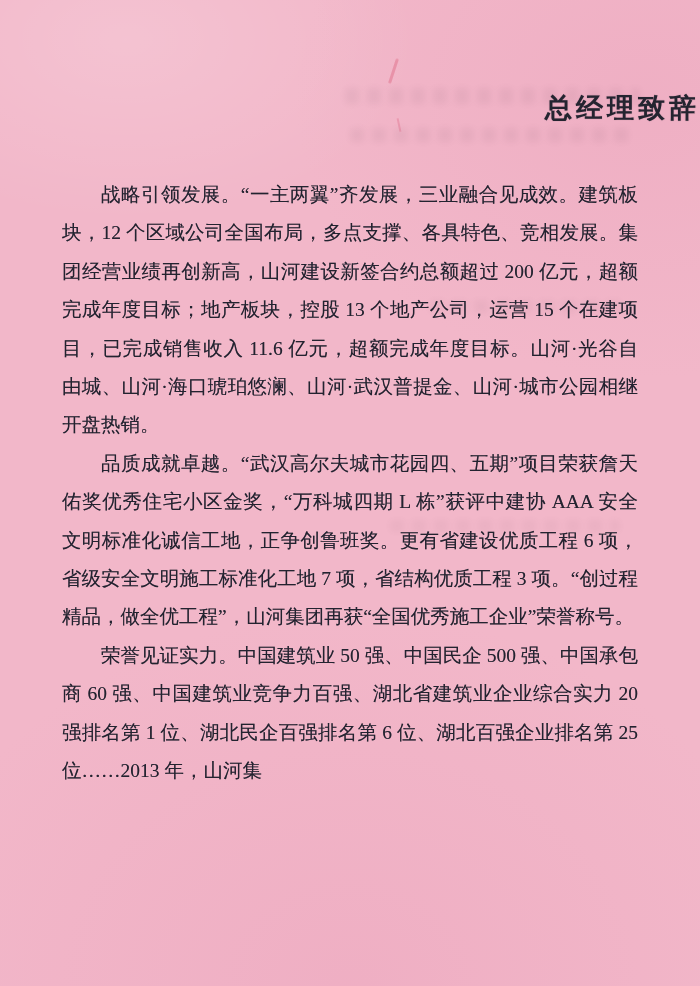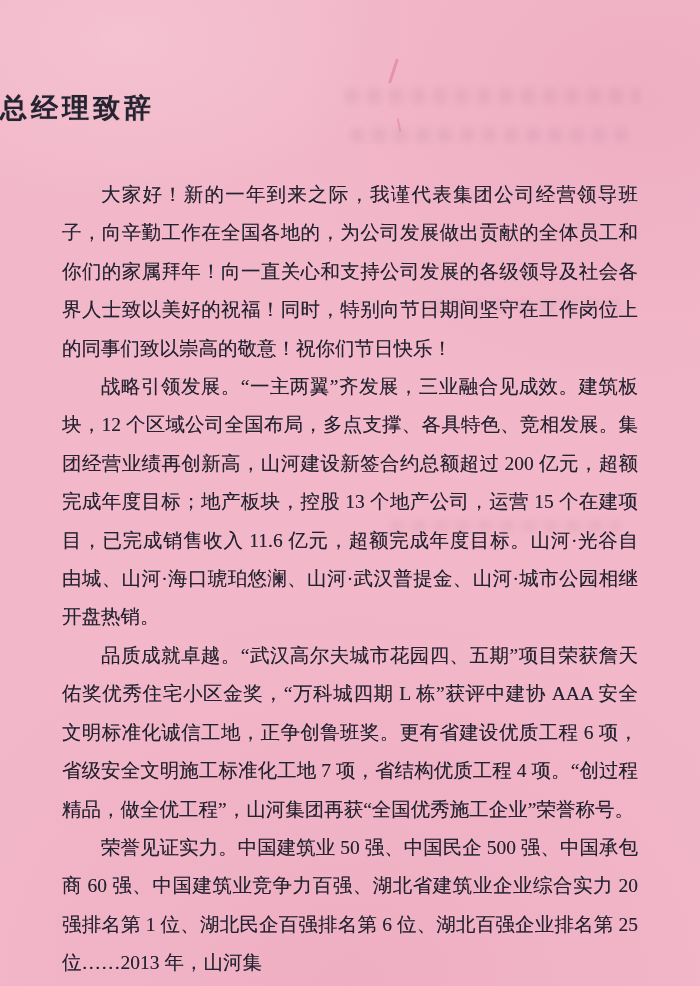--- a/index.html
+++ b/index.html
@@ -64,21 +64,21 @@
     filter: blur(0.5px);
     pointer-events: none;
   }
 
   .doc-title {
     position: absolute;
     left: 0;
     top: 90px;
     width: 100%;
     margin: 0;
-    text-align: left;
+    text-align: right;
     font-family: "Liberation Sans", sans-serif;
     font-size: 27px;
     font-weight: 700;
     letter-spacing: 4px;
     color: #242430;
     text-shadow: 0 0 1px rgba(36,36,48,0.4);
   }
 
   .doc-body {
     position: absolute;
@@ -105,19 +105,18 @@
   <div class="ghost ghost-1"></div>
   <div class="ghost ghost-2"></div>
   <div class="ghost ghost-3"></div>
   <div class="ghost ghost-4"></div>
   <div class="scratch"></div>
   <div class="scratch-2"></div>
 
   <h1 class="doc-title">总经理致辞</h1>
 
   <div class="doc-body">
-    <p>大家好！新的一年到来之际，我谨代表集团公司经营领导班子，向辛勤工作在全国各地的，为公司发展做出贡献的全体员工和你们的家属拜年！向一直关心和支持公司发展的各级领导及社会各界人士致以美好的祝福！同时，特别向节日期间坚守在工作岗位上的同事们致以崇高的敬意！祝你们节日快乐！</p>
     <p>战略引领发展。“一主两翼”齐发展，三业融合见成效。建筑板块，12 个区域公司全国布局，多点支撑、各具特色、竞相发展。集团经营业绩再创新高，山河建设新签合约总额超过 200 亿元，超额完成年度目标；地产板块，控股 13 个地产公司，运营 15 个在建项目，已完成销售收入 11.6 亿元，超额完成年度目标。山河·光谷自由城、山河·海口琥珀悠澜、山河·武汉普提金、山河·城市公园相继开盘热销。</p>
-    <p>品质成就卓越。“武汉高尔夫城市花园四、五期”项目荣获詹天佑奖优秀住宅小区金奖，“万科城四期 L 栋”获评中建协 AAA 安全文明标准化诚信工地，正争创鲁班奖。更有省建设优质工程 6 项，省级安全文明施工标准化工地 7 项，省结构优质工程 4 项。“创过程精品，做全优工程”，山河集团再获“全国优秀施工企业”荣誉称号。</p>
+    <p>品质成就卓越。“武汉高尔夫城市花园四、五期”项目荣获詹天佑奖优秀住宅小区金奖，“万科城四期 L 栋”获评中建协 AAA 安全文明标准化诚信工地，正争创鲁班奖。更有省建设优质工程 6 项，省级安全文明施工标准化工地 7 项，省结构优质工程 3 项。“创过程精品，做全优工程”，山河集团再获“全国优秀施工企业”荣誉称号。</p>
     <p>荣誉见证实力。中国建筑业 50 强、中国民企 500 强、中国承包商 60 强、中国建筑业竞争力百强、湖北省建筑业企业综合实力 20 强排名第 1 位、湖北民企百强排名第 6 位、湖北百强企业排名第 25 位……2013 年，山河集</p>
   </div>
 
 </div>
 
 </body></html>

